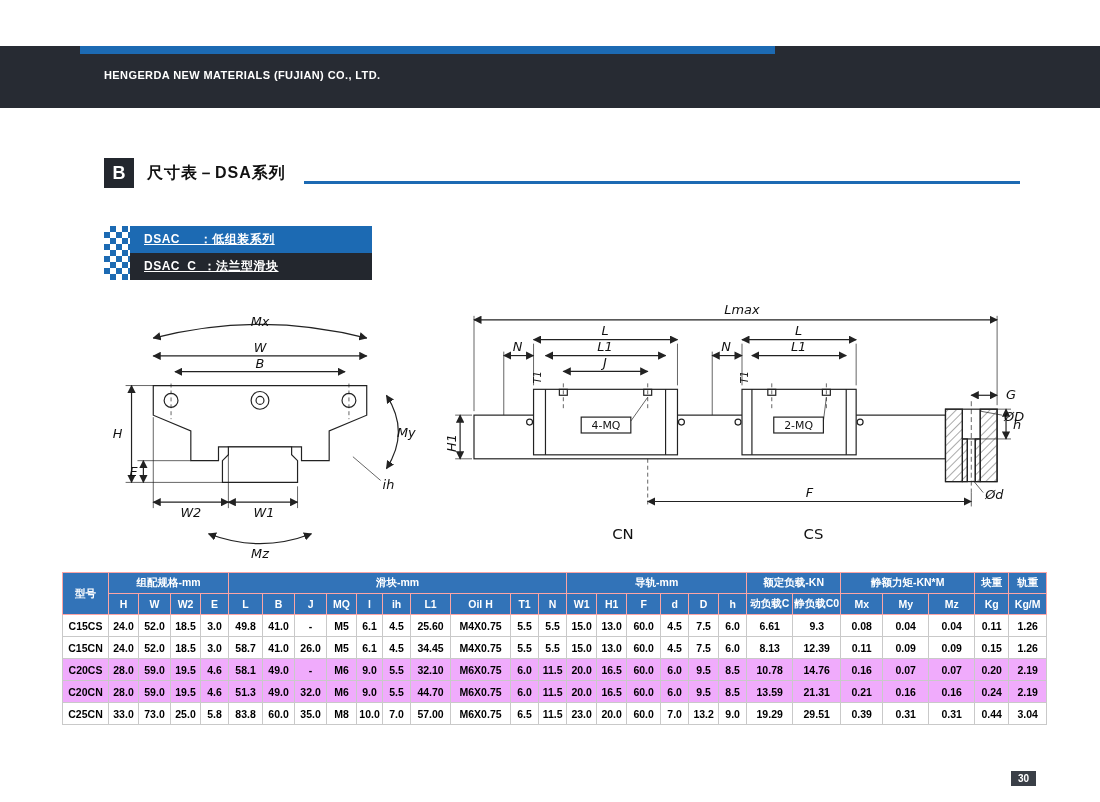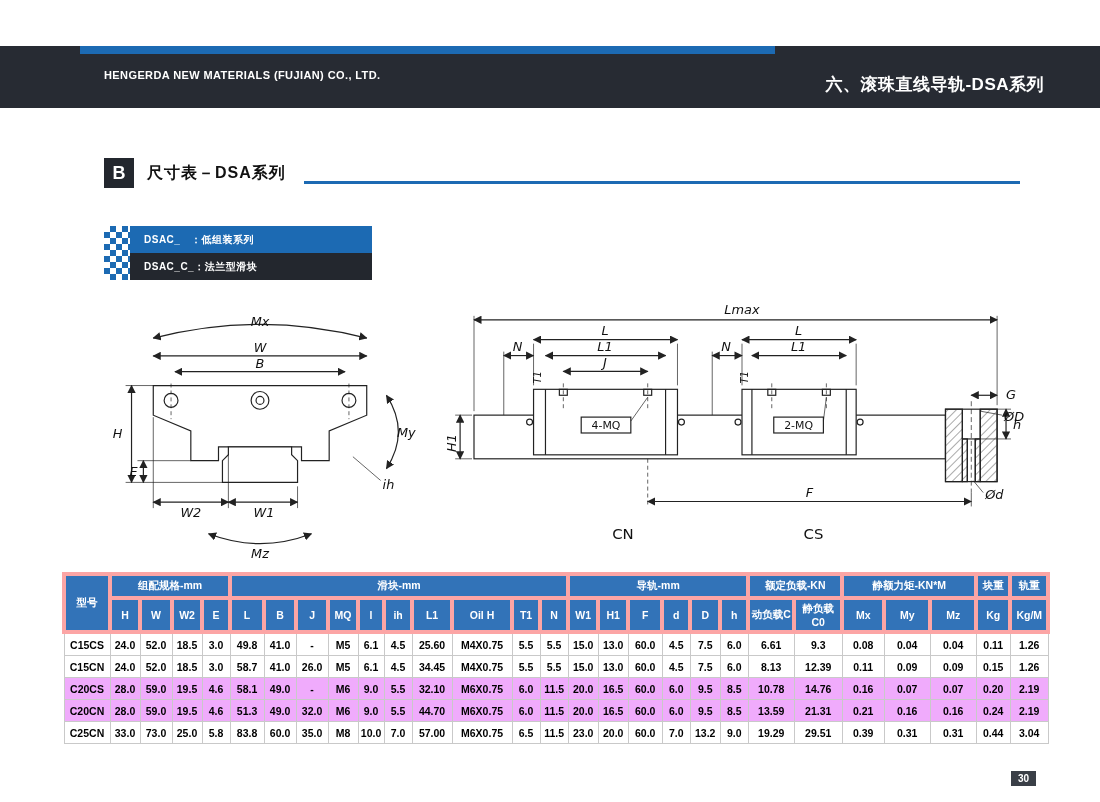--- a/index.html
+++ b/index.html
@@ -18,46 +18,45 @@
          display:flex;align-items:center;justify-content:center;flex:none;}
   .sec-title{font-size:16px;font-weight:bold;color:#111;margin-left:13px;letter-spacing:1px;white-space:nowrap;}
   .sec-rule{flex:1;height:3px;background:#1c6ab3;margin-left:18px;align-self:flex-end;margin-bottom:4px;}
   
   .legend{position:absolute;top:226px;left:104px;width:268px;display:flex;}
   .checker{width:26px;flex:none;
     background:repeating-conic-gradient(#1c6ab3 0% 25%, #ffffff 0% 50%);
     background-size:12px 12px;}
   .legend-rows{flex:1;}
   .legend-row{height:27px;display:flex;align-items:center;padding-left:14px;
-    color:#fff;font-size:10px;font-weight:bold;letter-spacing:.5px;}
+    color:#fff;font-size:12px;font-weight:bold;letter-spacing:.5px;text-decoration:underline;}
   .legend-row.blue{background:#1c6ab3;}
   .legend-row.dark{background:#23272e;}
   
   .diagrams{position:absolute;top:298px;left:92px;display:flex;align-items:flex-start;}
   .diagrams svg{display:block;}
   .dg-left{margin-right:14px;}
   
   .table-wrap{position:absolute;top:572px;left:62px;width:976px;}
   table{border-collapse:collapse;table-layout:fixed;width:976px;font-size:10.5px;}
-  th{background:#3273b8;color:#fff;border:4px solid #fca5a5;font-weight:bold;
+  th{background:#3273b8;color:#fff;border:1px solid #fca5a5;font-weight:bold;
      padding:2px 0;height:16px;text-align:center;overflow:hidden;}
   td{border:1px solid #c9c9c9;text-align:center;padding:3px 0;height:15px;
      color:#000;font-weight:bold;background:#fff;overflow:hidden;}
   tr.shade td{background:#f0abfc;}
   
   .pagenum{position:absolute;right:64px;bottom:16px;background:#3a3f47;color:#fff;
     font-size:10px;font-weight:bold;padding:2px 7px;}
 </style>
 </head>
 <body>
 
 <div class="banner">
   <div class="banner-accent"></div>
   <div class="company">HENGERDA NEW MATERIALS (FUJIAN) CO., LTD.</div>
-  <div class="banner-title">六、滚珠直线导轨-DSA系列</div>
 </div>
 
 <div class="section-row">
   <div class="badge">B</div>
   <div class="sec-title">尺寸表－DSA系列</div>
   <div class="sec-rule"></div>
 </div>
 
 <div class="legend">
   <div class="checker"></div>

